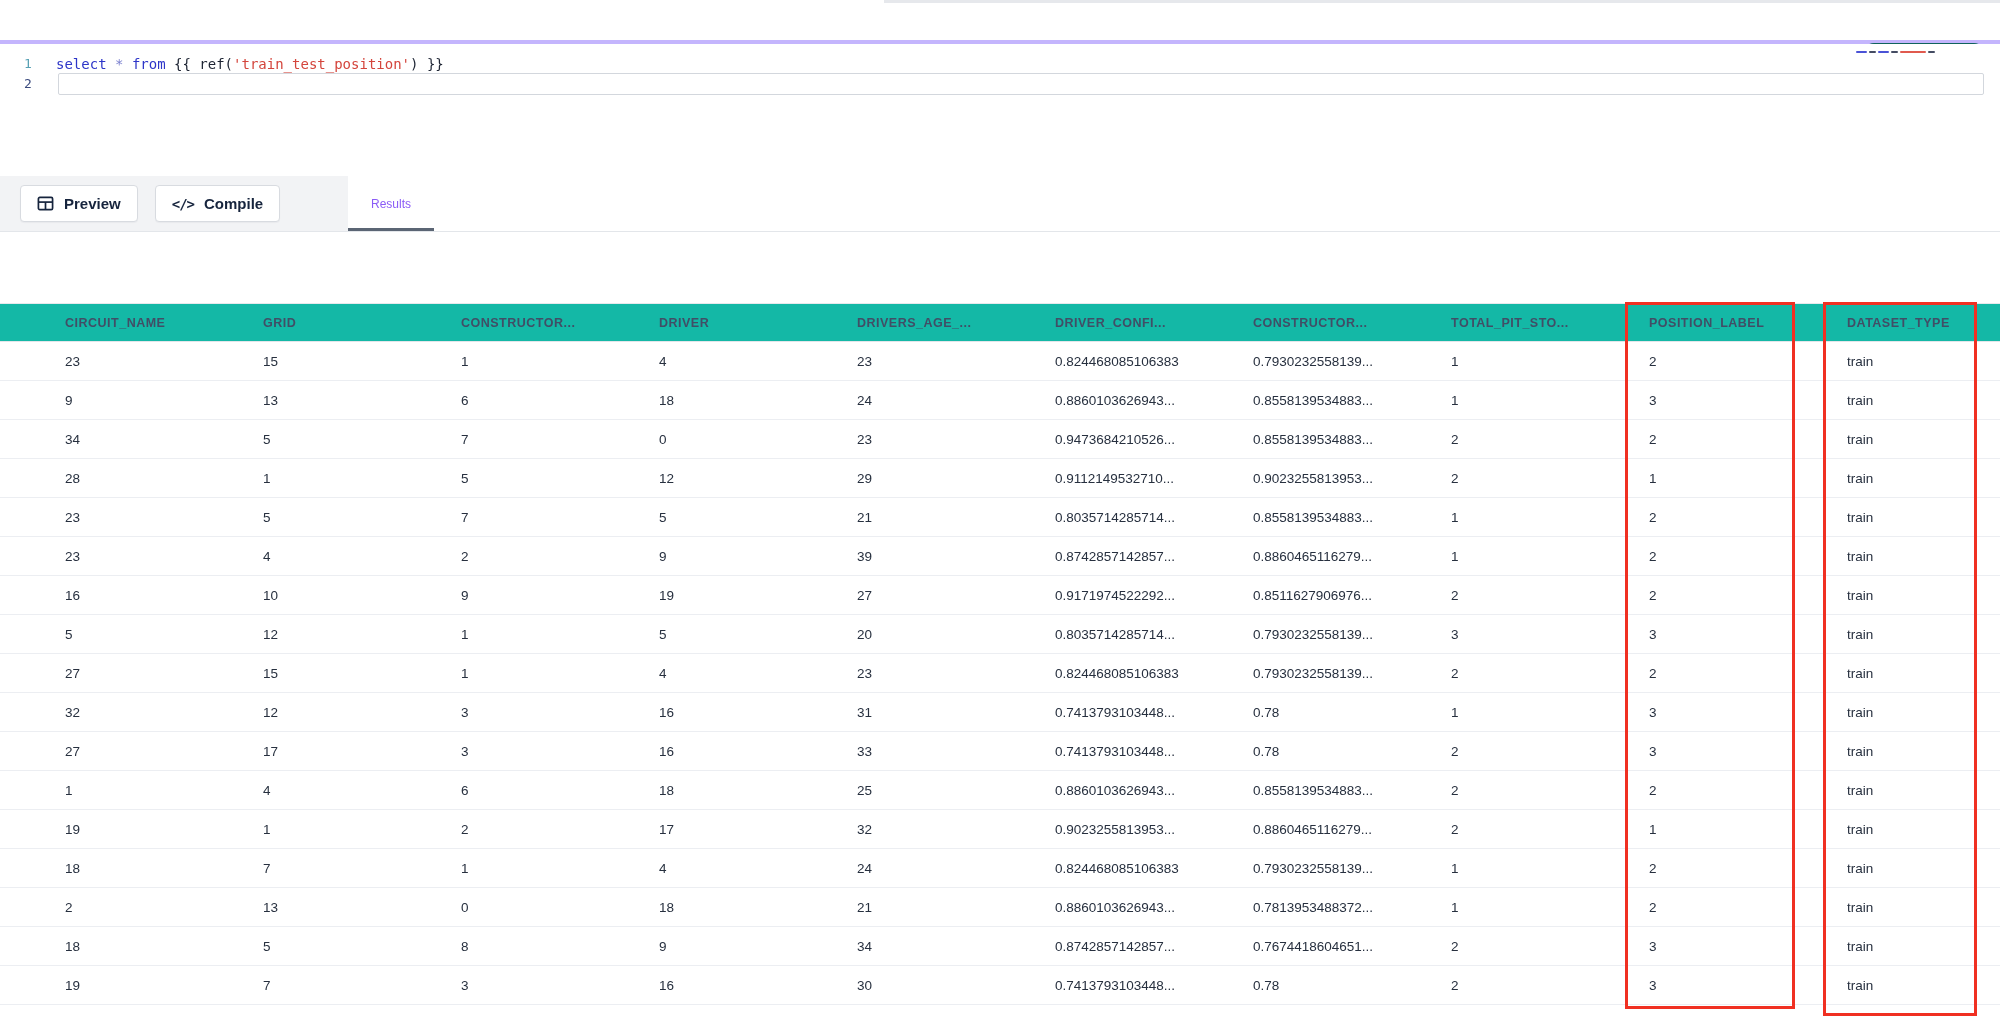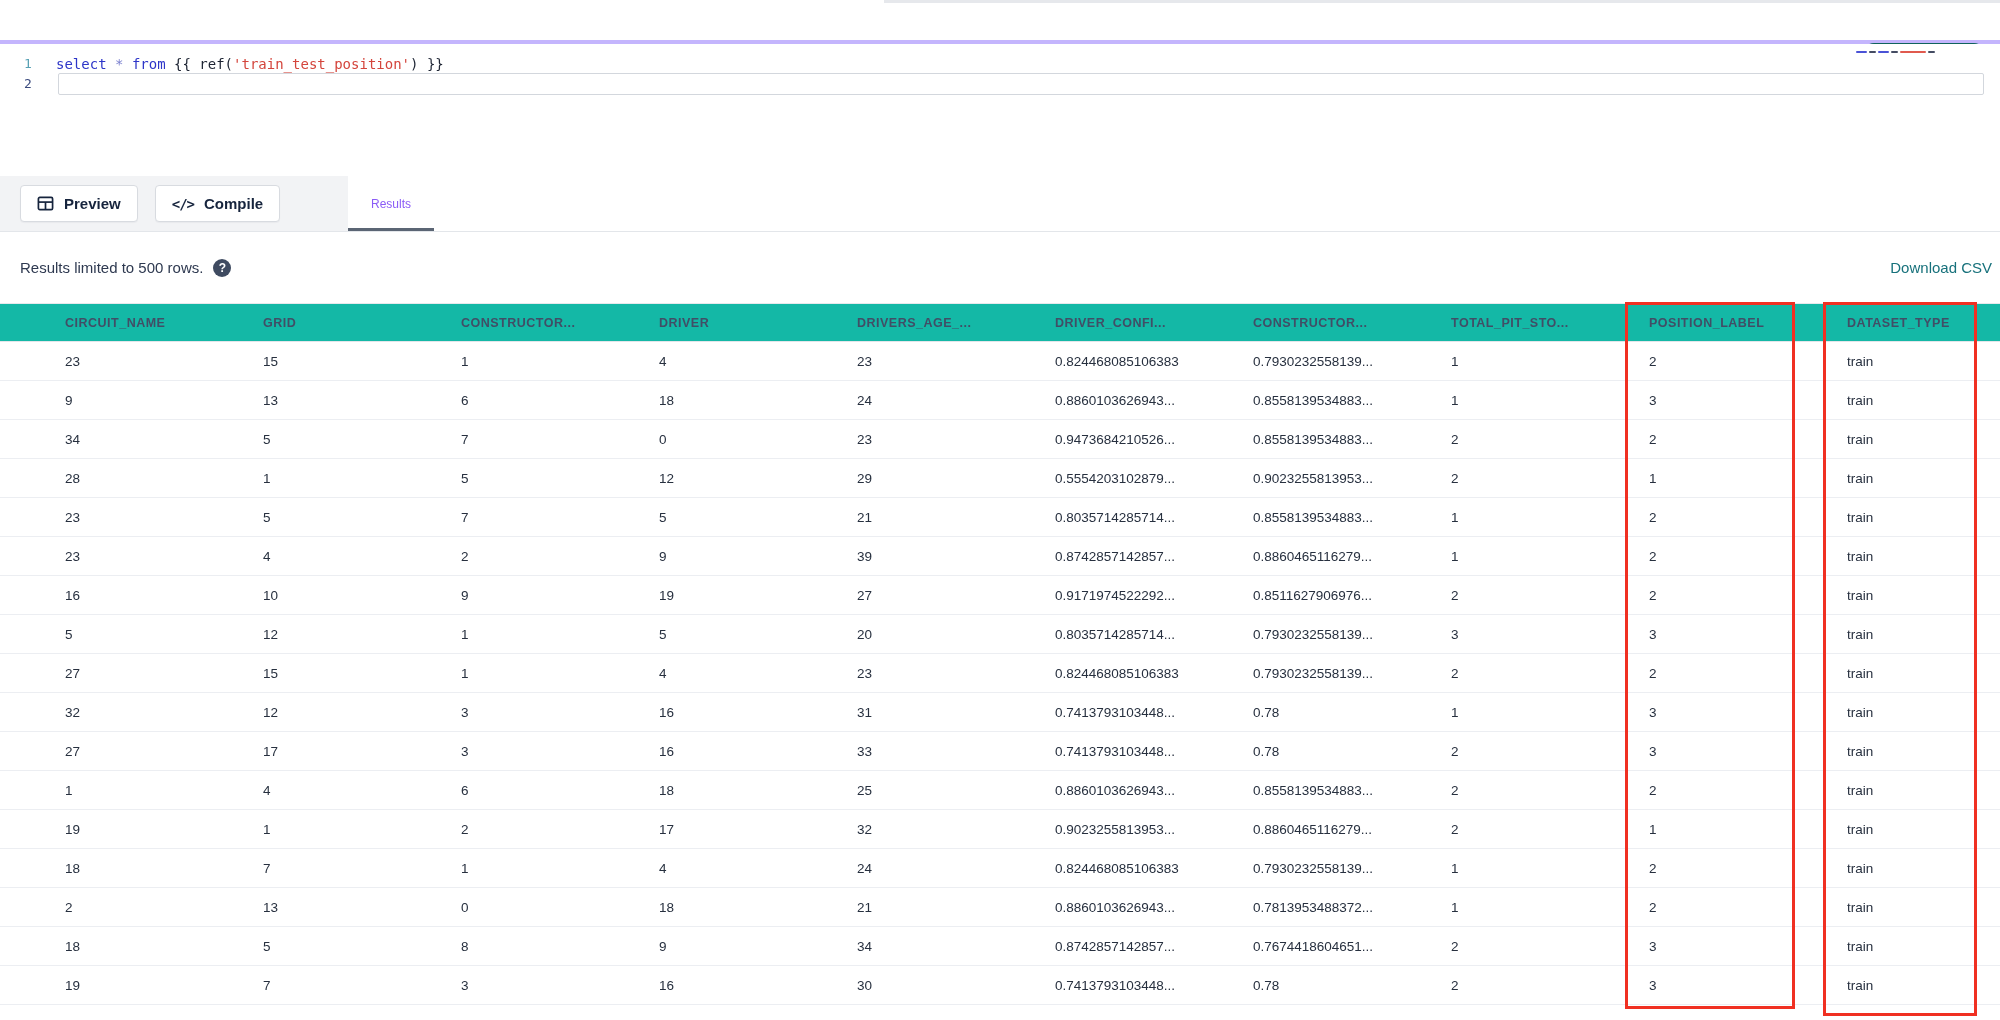--- a/index.html
+++ b/index.html
@@ -143,27 +143,20 @@
       <button class="strip-btn">
         <span class="code-glyph">&lt;/&gt;</span>
         <span>Compile</span>
       </button>
     </div>
     <nav class="tabs" id="tabs">
         <div class="tab active">Results</div>
       </nav>
   </section>
 
-  <section class="results-bar">
-    <div class="limit-note">
-      <span>Results limited to 500 rows.</span>
-      <span class="help-badge">?</span>
-    </div>
-    <a class="download-link" style="color: rgb(23, 113, 123);">Download CSV</a>
-  </section>
 
   <section class="table">
     <div class="tr thead" id="thead">
         <div class="th">CIRCUIT_NAME</div>
         <div class="th">GRID</div>
         <div class="th">CONSTRUCTOR...</div>
         <div class="th">DRIVER</div>
         <div class="th">DRIVERS_AGE_...</div>
         <div class="th">DRIVER_CONFI...</div>
         <div class="th">CONSTRUCTOR...</div>
@@ -207,21 +200,21 @@
           <div class="td">2</div>
           <div class="td">2</div>
           <div class="td">train</div>
         </div>
         <div class="tr">
           <div class="td">28</div>
           <div class="td">1</div>
           <div class="td">5</div>
           <div class="td">12</div>
           <div class="td">29</div>
-          <div class="td">0.5554203102879...</div>
+          <div class="td">0.9112149532710...</div>
           <div class="td">0.9023255813953...</div>
           <div class="td">2</div>
           <div class="td">1</div>
           <div class="td">train</div>
         </div>
         <div class="tr">
           <div class="td">23</div>
           <div class="td">5</div>
           <div class="td">7</div>
           <div class="td">5</div>

